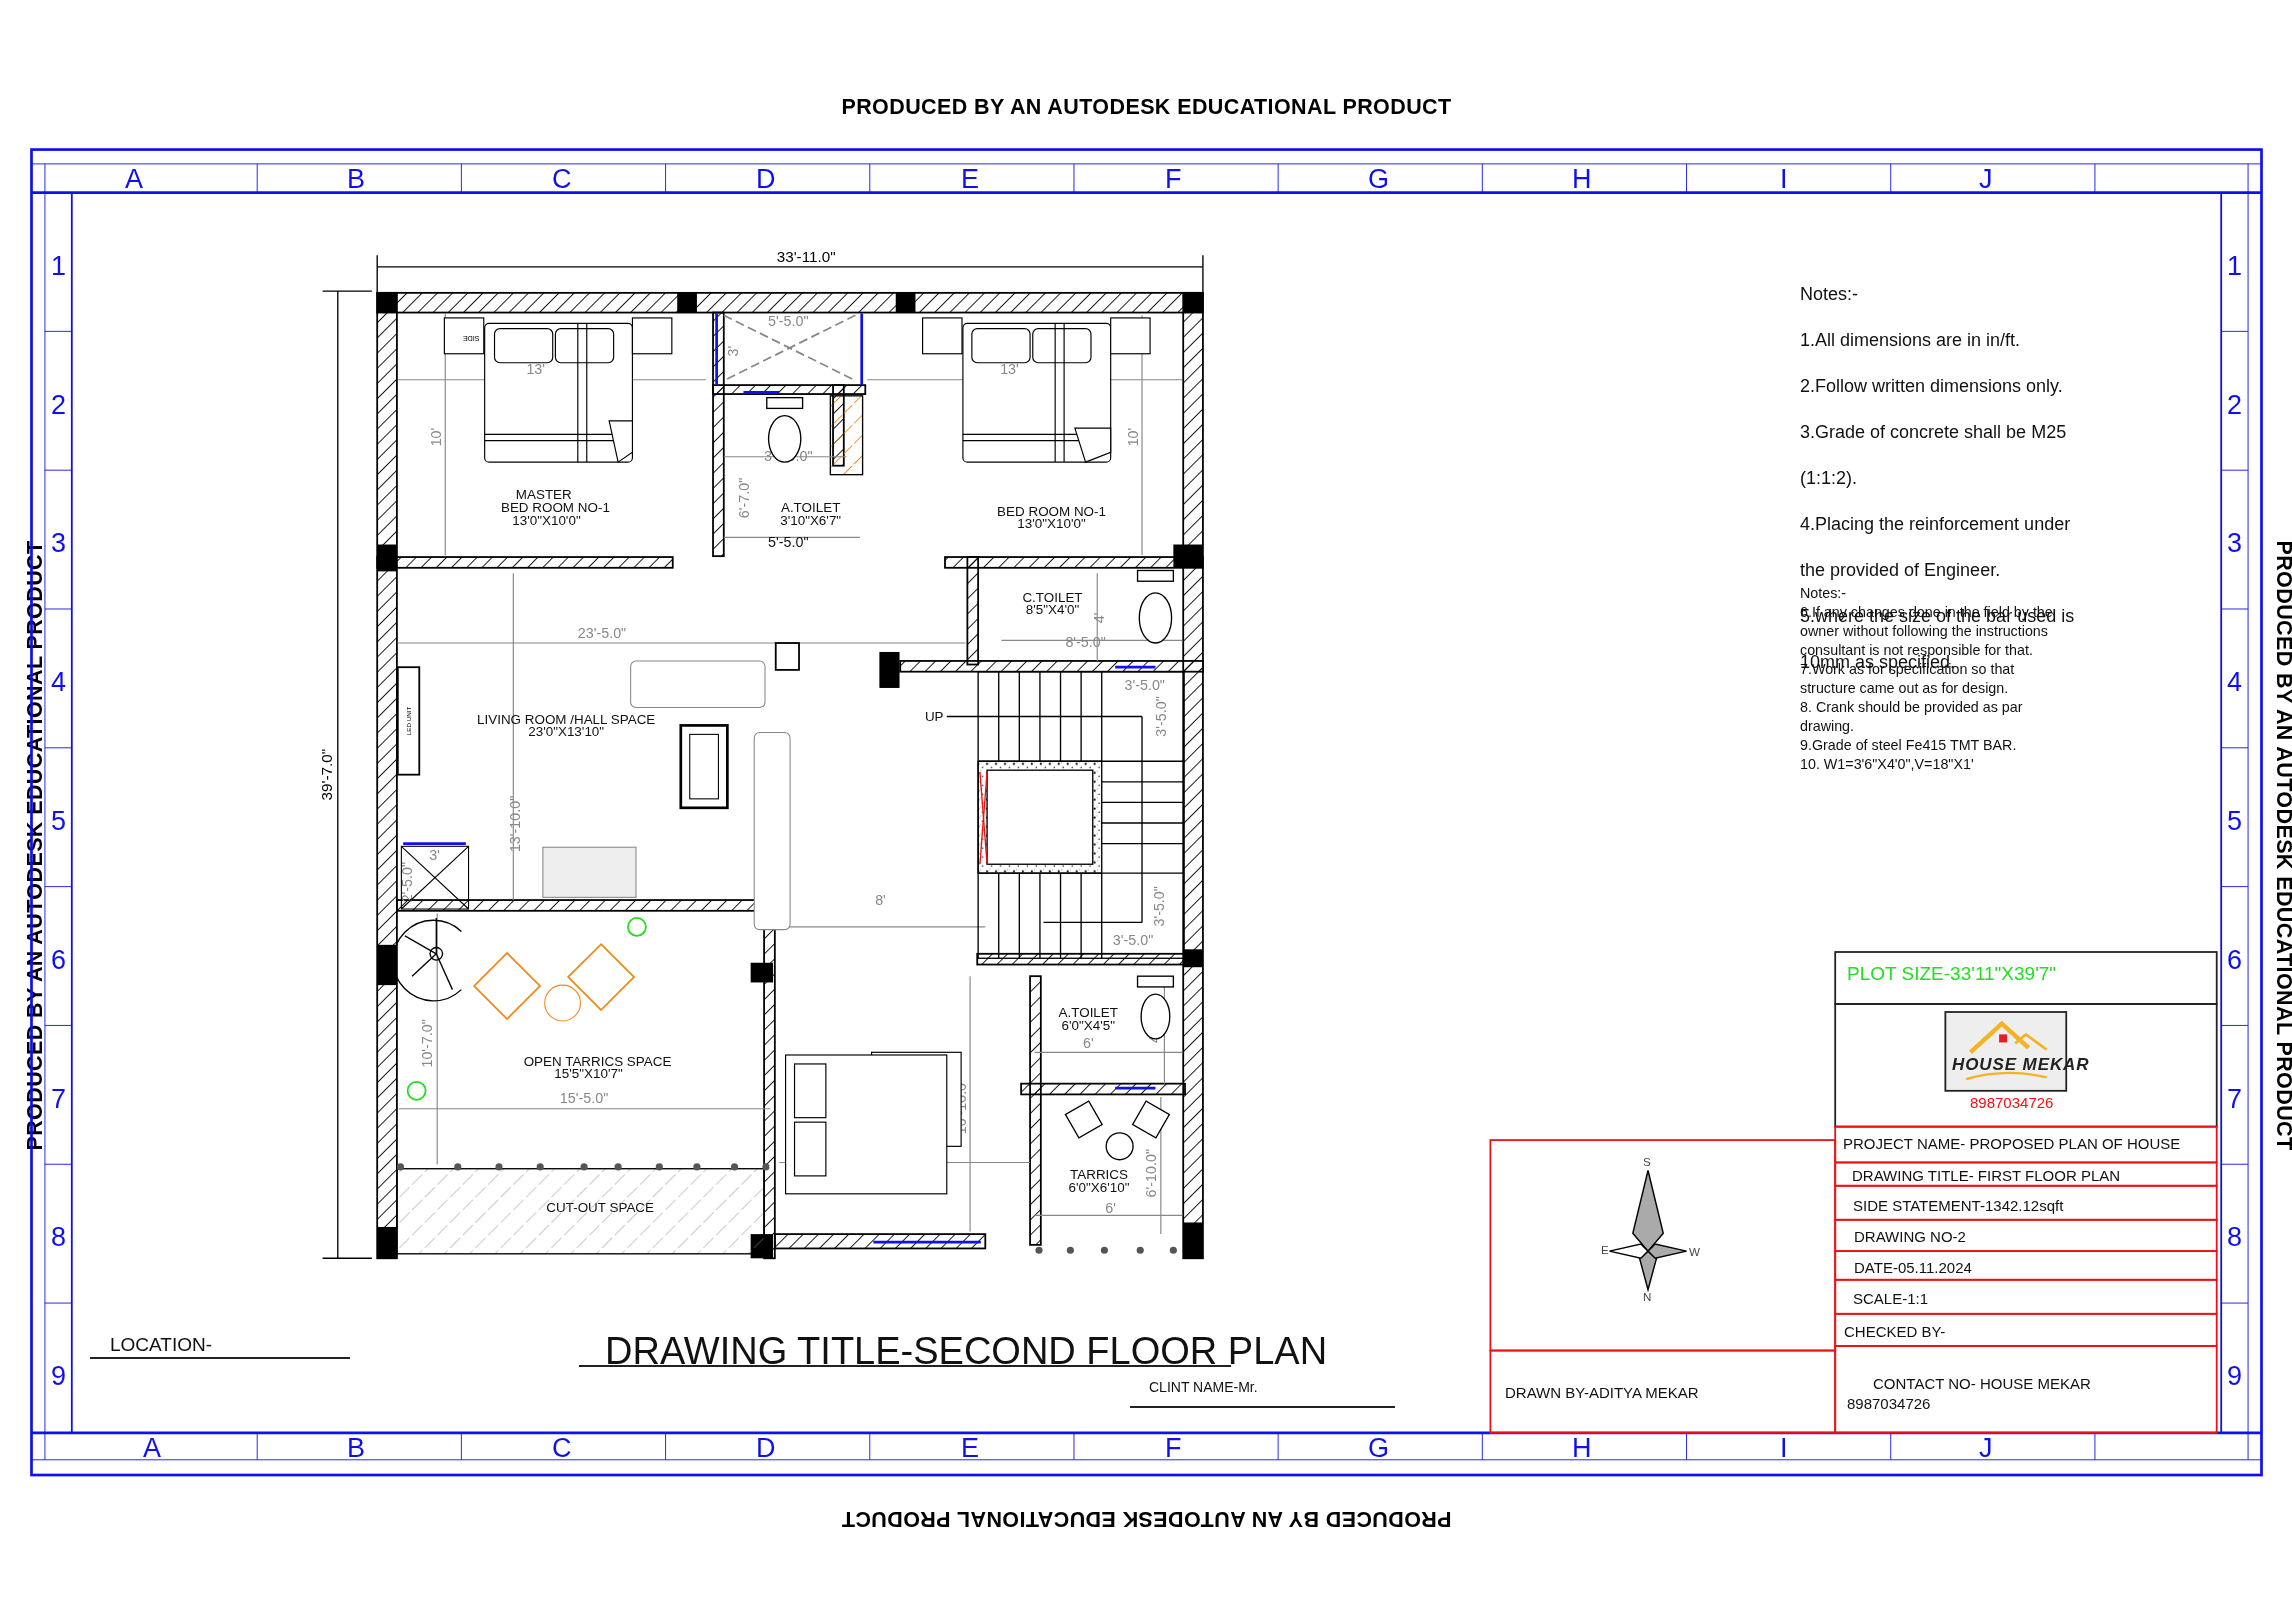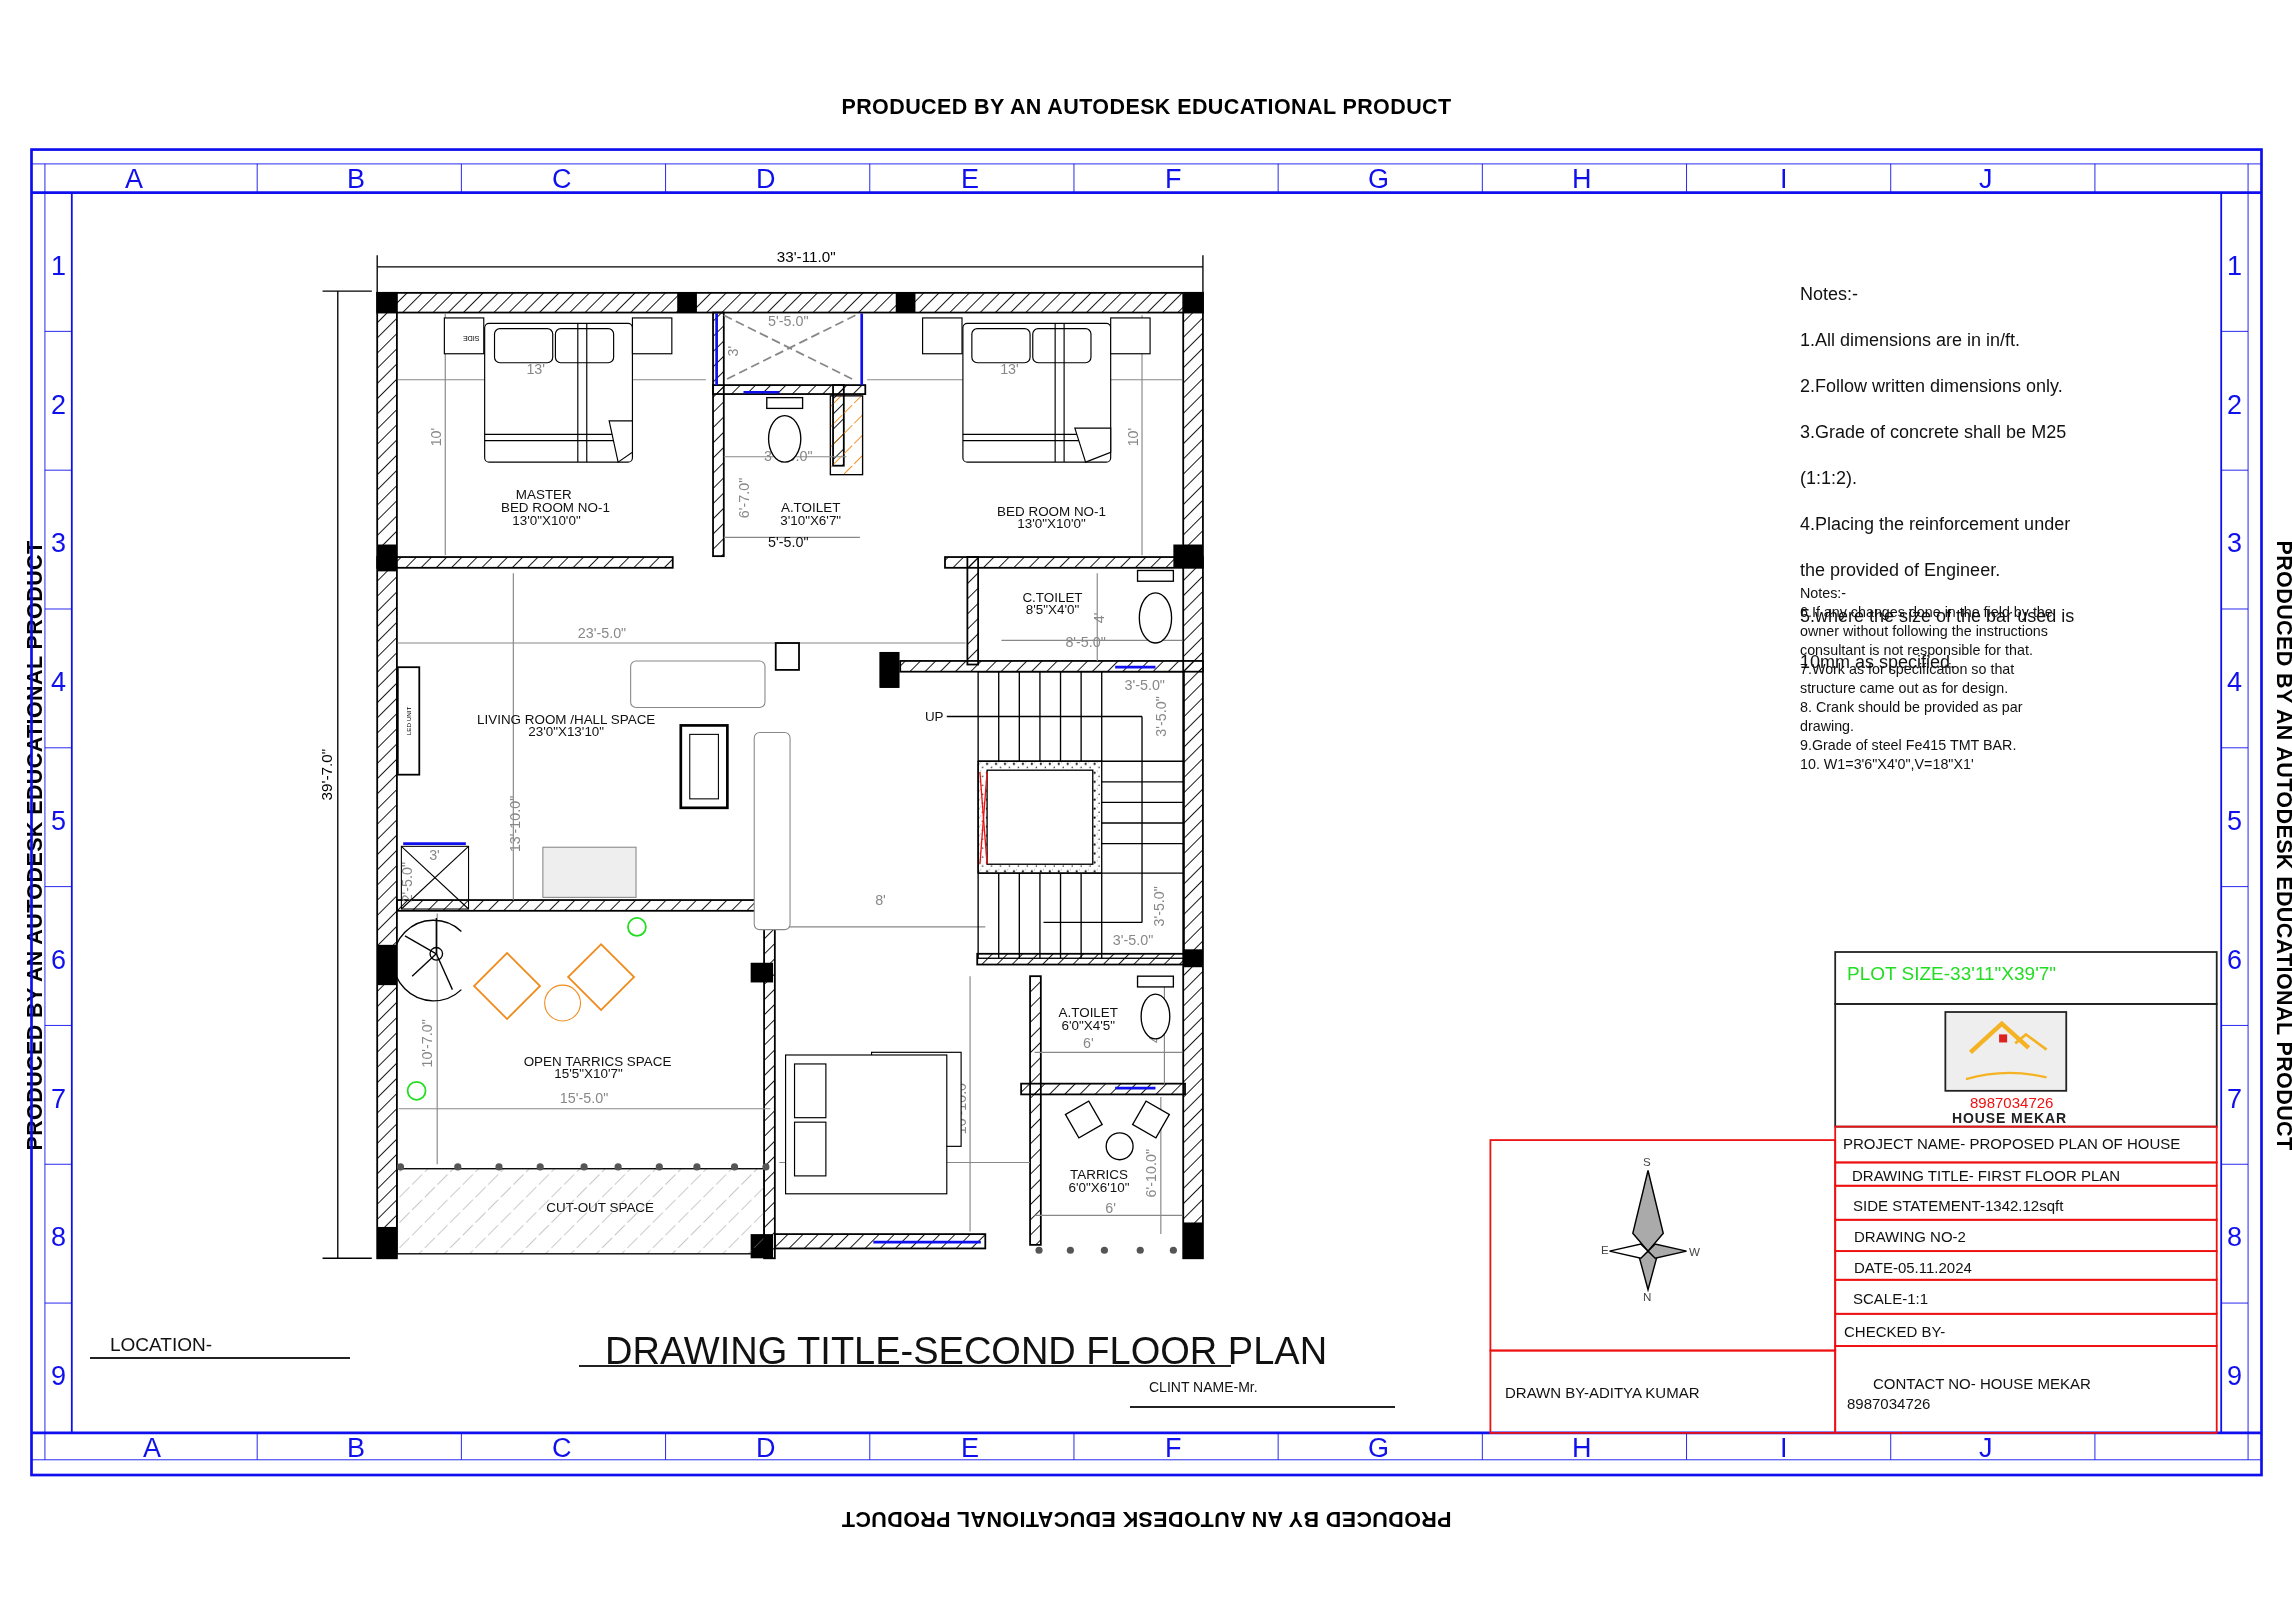--- a/index.html
+++ b/index.html
@@ -486,33 +486,33 @@
     <polygon points="1840,1307 1857,1377 1840,1397 1823,1377" fill="#aaa"></polygon>
     <polygon points="1840,1397 1830,1403 1840,1440 1850,1403" fill="#aaa"></polygon>
     <polygon points="1797,1397 1832,1389 1840,1397 1832,1405" fill="#fff"></polygon>
     <polygon points="1883,1397 1848,1389 1840,1397 1848,1405" fill="#aaa"></polygon>
   </g>
 </svg>
 
 <div class="abs" style="left:1847px;top:963px;font-size:19px;">
   <span style="color:#22dd22">PLOT SIZE-33'11"X39'7"</span>
 </div>
-<div class="abs" style="left:1952px;top:1110px;font-size:14px;font-weight:bold;color:#222;letter-spacing:0.9px;">HOUSE MEKAR</div>
+<div class="abs" style="left:1952px;top:1055px;font-size:17px;font-weight:bold;color:#222;letter-spacing:0.9px;font-style:italic;">HOUSE MEKAR</div>
 <div class="abs" style="left:1970px;top:1094px;font-size:15px;color:#ee1111;">8987034726</div>
 
 <div class="tb-row" style="left:1843px;top:1135px">PROJECT  NAME- PROPOSED PLAN OF HOUSE</div>
 <div class="tb-row" style="left:1852px;top:1167px">DRAWING TITLE- FIRST FLOOR PLAN</div>
 <div class="tb-row" style="left:1853px;top:1197px">SIDE STATEMENT-1342.12sqft</div>
 <div class="tb-row" style="left:1854px;top:1228px">DRAWING NO-2</div>
 <div class="tb-row" style="left:1854px;top:1259px">DATE-05.11.2024</div>
 <div class="tb-row" style="left:1853px;top:1290px">SCALE-1:1</div>
 <div class="tb-row" style="left:1844px;top:1323px">CHECKED BY-</div>
 <div class="tb-row" style="left:1873px;top:1375px">CONTACT NO- HOUSE MEKAR</div>
 <div class="tb-row" style="left:1847px;top:1395px">8987034726</div>
-<div class="tb-row" style="left:1505px;top:1384px">DRAWN BY-ADITYA KUMAR</div>
+<div class="tb-row" style="left:1505px;top:1384px">DRAWN BY-ADITYA MEKAR</div>
 
 <div class="abs" style="left:1643px;top:1155px;font-size:11.6px;color:#444">S</div>
 <div class="abs" style="left:1643px;top:1290px;font-size:11.6px;color:#444">N</div>
 <div class="abs" style="left:1601px;top:1243px;font-size:11.6px;color:#444">E</div>
 <div class="abs" style="left:1689px;top:1245px;font-size:11.6px;color:#444">W</div>
 
 <div class="abs" style="left:110px;top:1334px;font-size:19px;color:#111">LOCATION-</div>
 <div class="underline" style="left:90px;top:1357px;width:260px;"></div>
 <div class="abs title-main" style="left:605px;top:1330px">DRAWING TITLE-SECOND FLOOR PLAN</div>
 <div class="underline" style="left:579px;top:1365px;width:652px;"></div>

